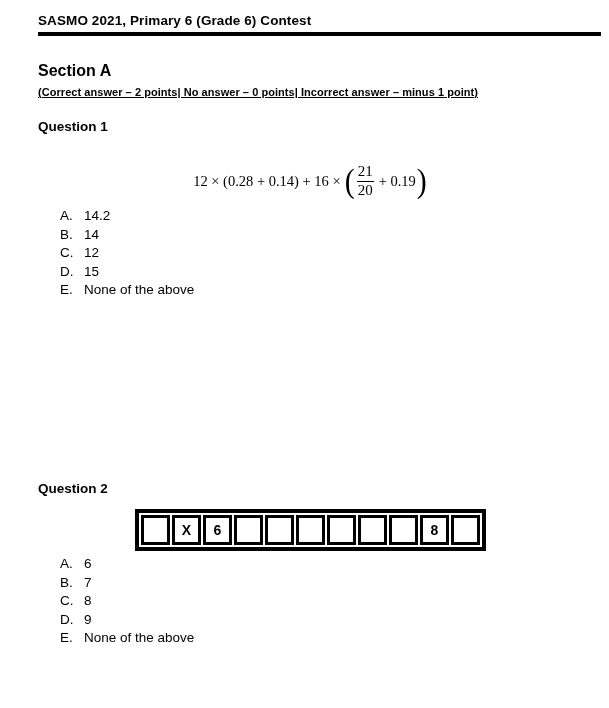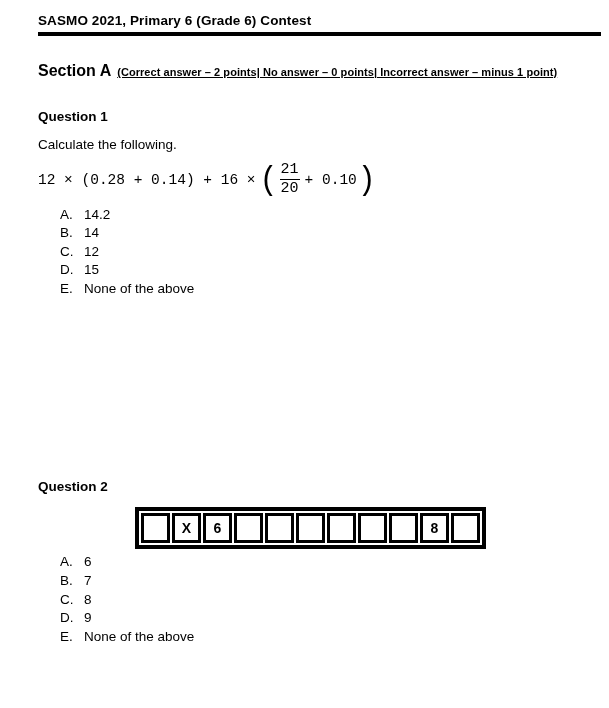--- a/index.html
+++ b/index.html
@@ -34,57 +34,59 @@
     width: 563px;
   }
 
   
   .section-heading {
     margin-top: 26px;
     display: flex;
     align-items: baseline;
     gap: 6px;
     white-space: nowrap;
+    flex-direction: column;
   }
   .section-title {
     font-size: 16px;
     font-weight: bold;
   }
   .section-note {
     font-size: 11px;
     font-weight: bold;
     letter-spacing: 0.05px;
     text-decoration: underline;
   }
 
   
   .q-title {
     font-size: 13.5px;
     font-weight: bold;
   }
-  .q1-title { margin-top: 29px; }
+  .q1-title { margin-top: 21px; }
   .q2-title { margin-top: 181px; }
   .q-prompt {
     font-size: 13.5px;
     margin-top: 12px;
     line-height: 17.5px;
   }
   .q2-prompt {
     margin-top: 10px;
     width: 545px;
   }
   .q2-prompt .line1 { word-spacing: 2.5px; }
 
   
   .formula {
-    margin-top: 4px;
+    margin-top: 25px;
     width: 545px;
     display: flex;
     align-items: center;
-    font-family: Liberation Mono, monospace;
+    justify-content: center;
+    font-family: Liberation Serif, serif;
     font-size: 14.5px;
     height: 44px;
   }
   .formula .lead { margin-right: 3px; }
   .formula .tail { margin-left: 4px; }
   .big-paren {
     font-size: 30px;
     font-weight: 400;
     line-height: 1;
     transform: scaleY(1.12);
@@ -152,30 +154,29 @@
     <div class="title-rule"></div>
   </div>
 
   <div class="section-heading">
     <span class="section-title">Section A</span>
     <span class="section-note">(Correct answer – 2 points| No answer – 0 points| Incorrect answer – minus 1 point)</span>
   </div>
 
   <div class="q-title q1-title">Question 1</div>
 
-  <div class="q-prompt">Calculate the following.</div>
 
   <div class="formula">
     <span class="lead">12 × (0.28 + 0.14) + 16 ×</span>
     <span class="big-paren">(</span>
     <span class="frac">
       <span class="num">21</span>
       <span class="den">20</span>
     </span>
-    <span class="tail">+ 0.10</span>
+    <span class="tail">+ 0.19</span>
     <span class="big-paren">)</span>
   </div>
 
   <ol class="options">
 
       <li>
         <span class="opt-label">A.</span>
         <span class="opt-text">14.2</span>
       </li>
 

